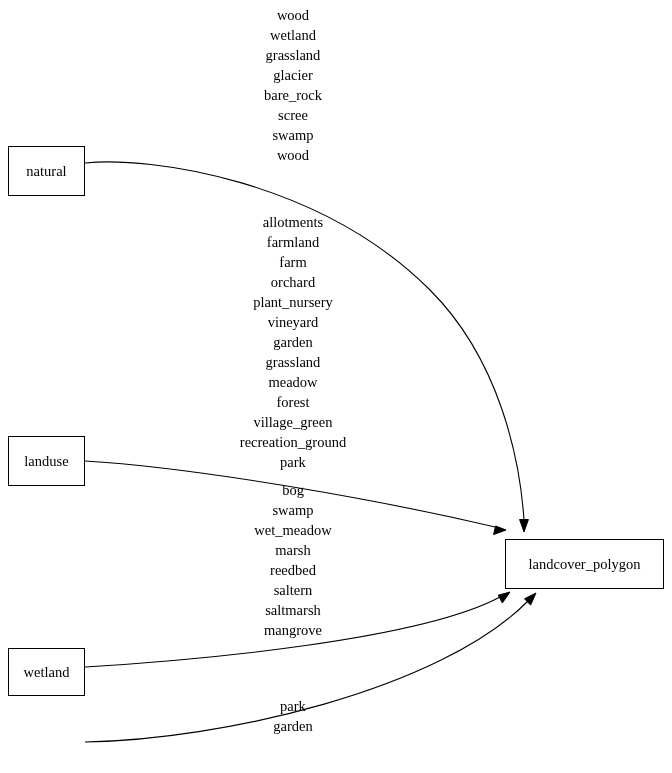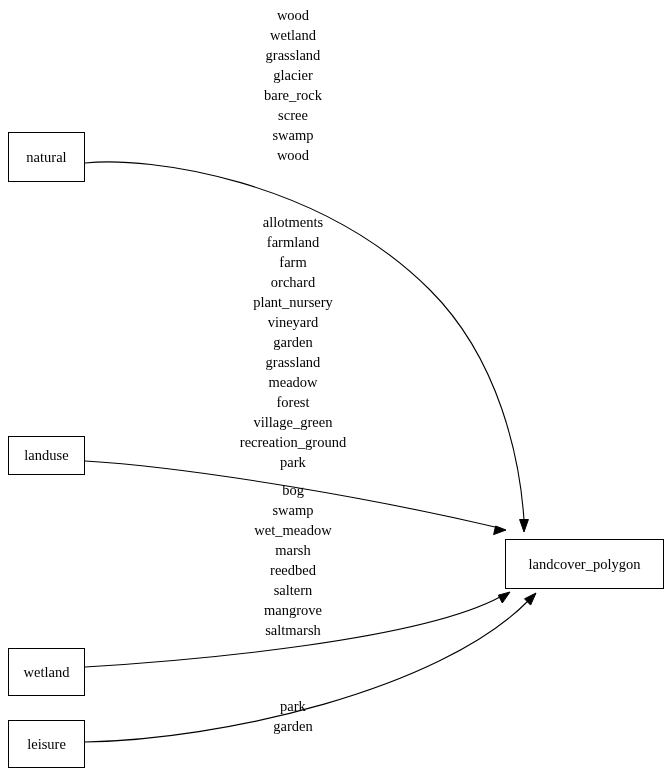--- a/index.html
+++ b/index.html
@@ -103,42 +103,39 @@
     <div>park</div>
   </div>
 
   <div class="labelcol" style="left:228px; top:480px; width:130px;">
     <div>bog</div>
     <div>swamp</div>
     <div>wet_meadow</div>
     <div>marsh</div>
     <div>reedbed</div>
     <div>saltern</div>
+    <div>saltmarsh</div>
     <div>mangrove</div>
-    <div>saltmarsh</div>
   </div>
 
   <div class="labelcol" style="left:228px; top:696px; width:130px;">
     <div>park</div>
     <div>garden</div>
   </div>
 
-  <div class="node" style="left:8px; top:132px; width:77px; height:50px;">
+  <div class="node" style="left:8px; top:146px; width:77px; height:50px;">
     <span>natural</span>
   </div>
 
-  <div class="node" style="left:8px; top:436px; width:77px; height:39px;">
+  <div class="node" style="left:8px; top:436px; width:77px; height:50px;">
     <span>landuse</span>
   </div>
 
   <div class="node" style="left:8px; top:648px; width:77px; height:48px;">
     <span>wetland</span>
   </div>
 
-  <div class="node" style="left:8px; top:720px; width:77px; height:48px;">
-    <span>leisure</span>
-  </div>
 
   <div class="node" style="left:505px; top:539px; width:159px; height:50px;">
     <span>landcover_polygon</span>
   </div>
 
 </div>
 
 </body></html>

